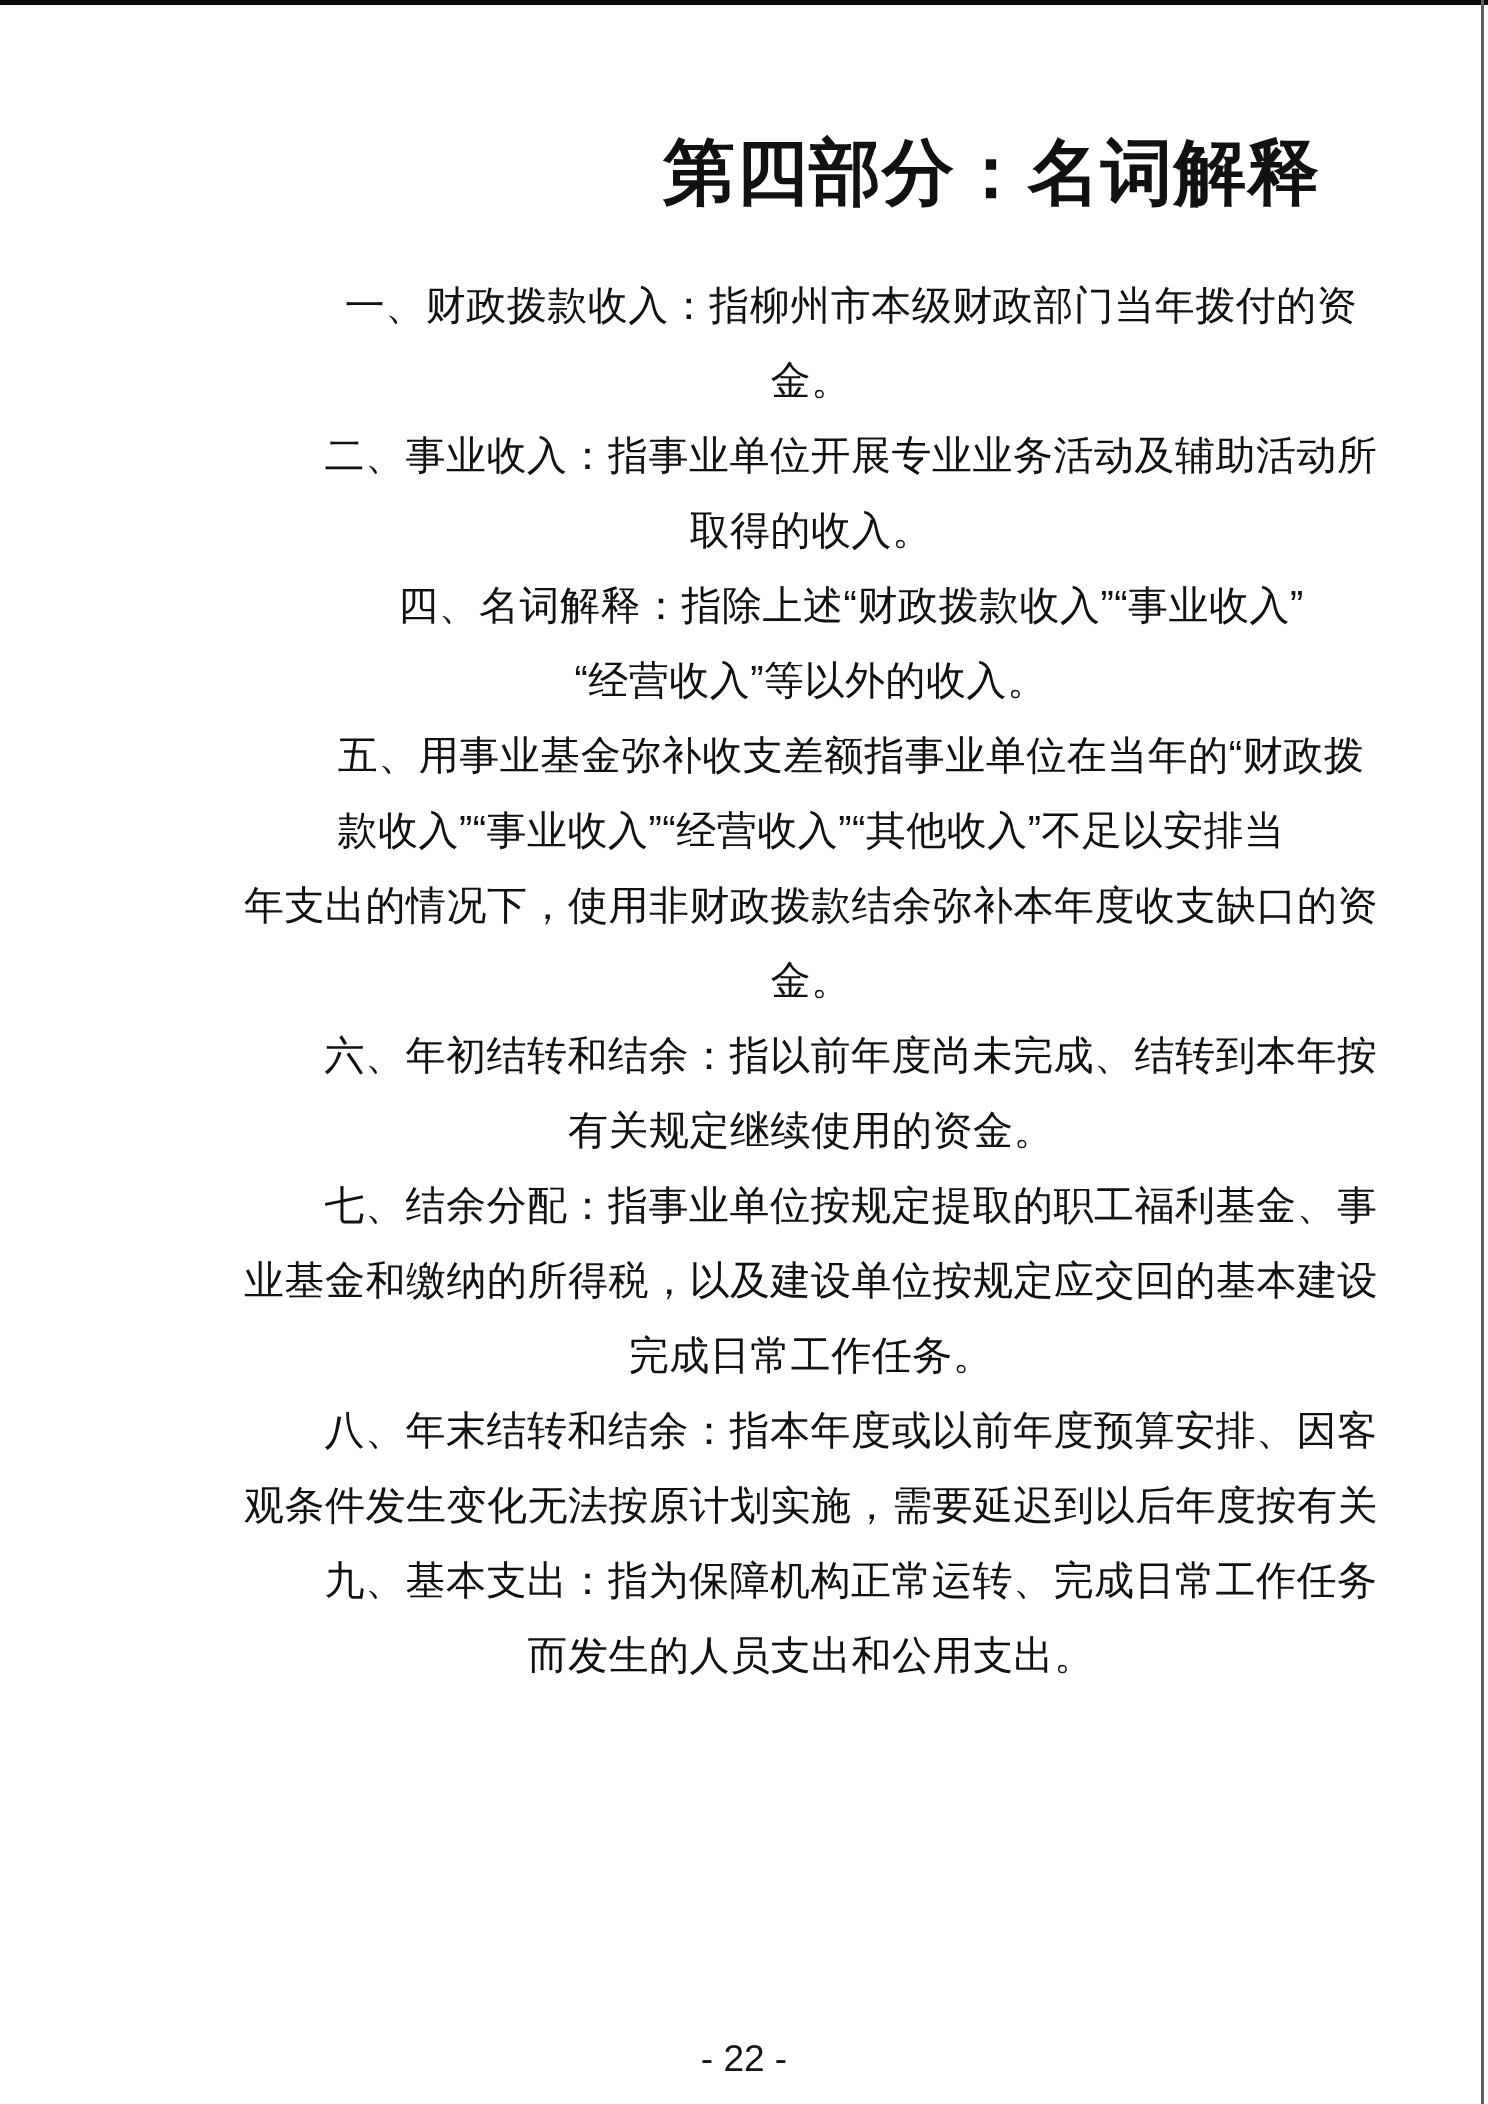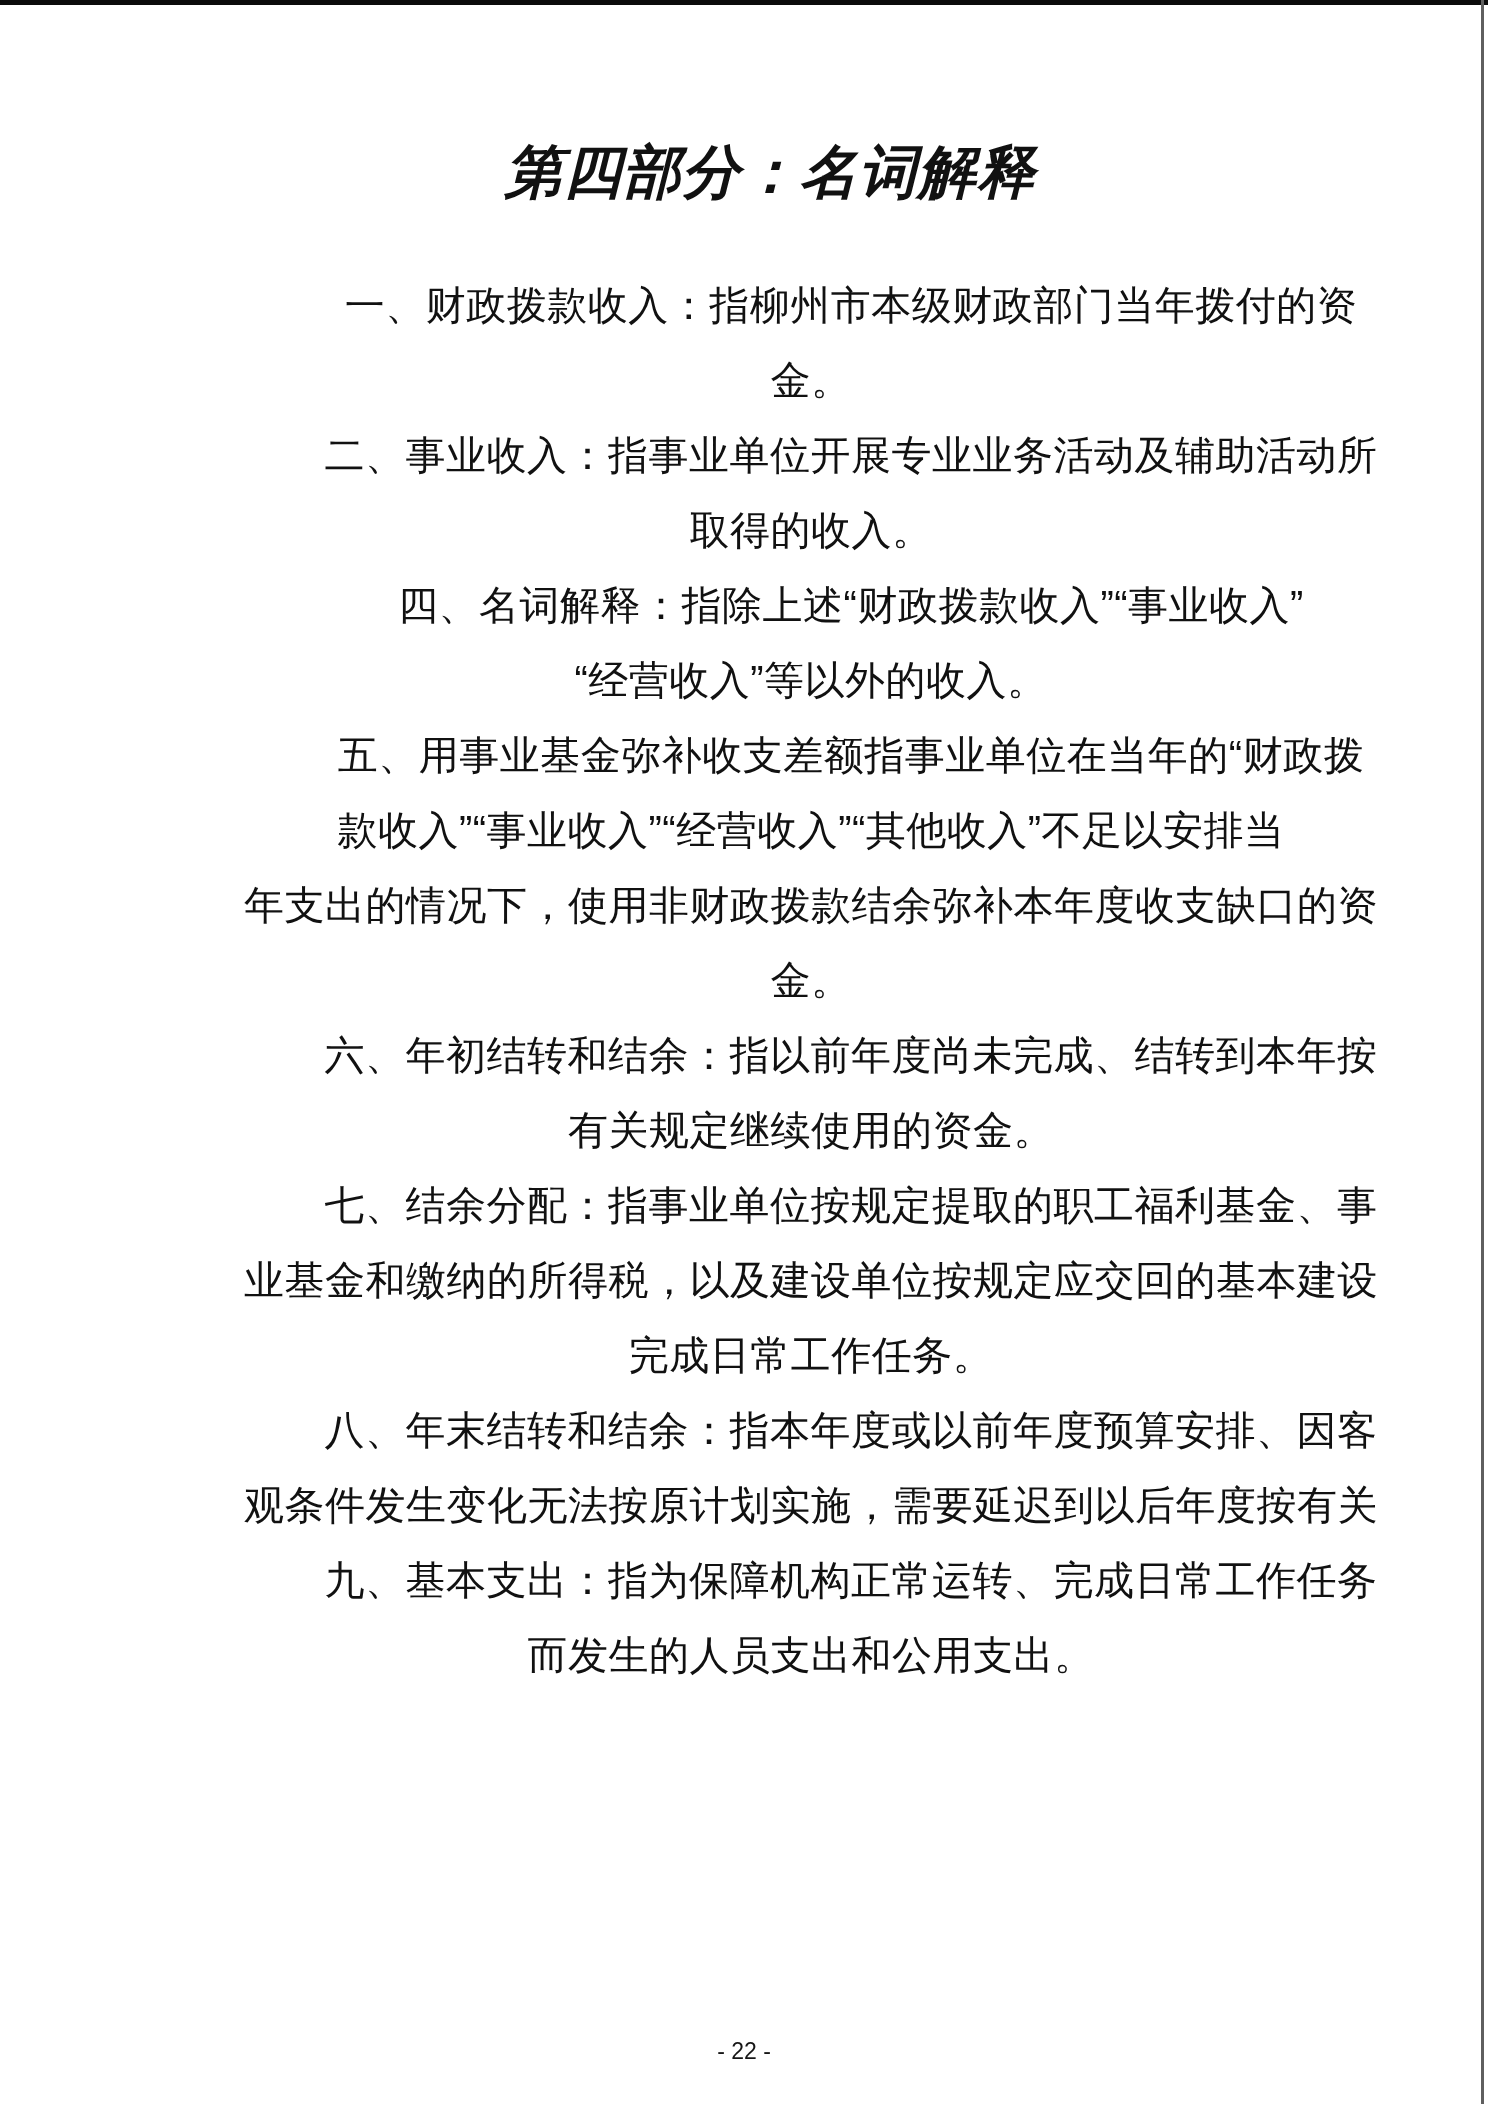--- a/index.html
+++ b/index.html
@@ -27,26 +27,25 @@
     position: absolute;
     top: 0; right: 4px;
     width: 3px; height: 100%;
     background: #5f5f5f;
   }
   .title {
     position: absolute;
     top: 138px;
     left: 220px;
     width: 1100px;
-    text-align: center;
-    font-size: 58px;
+    text-align: right;
+    font-size: 72px;
     font-weight: bold;
     letter-spacing: 1px;
     line-height: 68px;
-    font-style: italic;
   }
   .docbody {
     position: absolute;
     top: 268px;
     left: 221px;
     width: 1180px;
     font-size: 40px;
     letter-spacing: 0.5px;
     text-align: center;
   }
@@ -56,21 +55,21 @@
     line-height: 75px;
     white-space: nowrap;
   }
   .fl { text-indent: 2em; }
   .pagenum {
     position: absolute;
     top: 2038px;
     left: 0;
     width: 100%;
     text-align: center;
-    font-size: 23px;
+    font-size: 37px;
     color: #161616;
   }
 </style>
 </head>
 <body>
 
 <div class="page">
   <div class="edge-top"></div>
   <div class="edge-right"></div>
 

